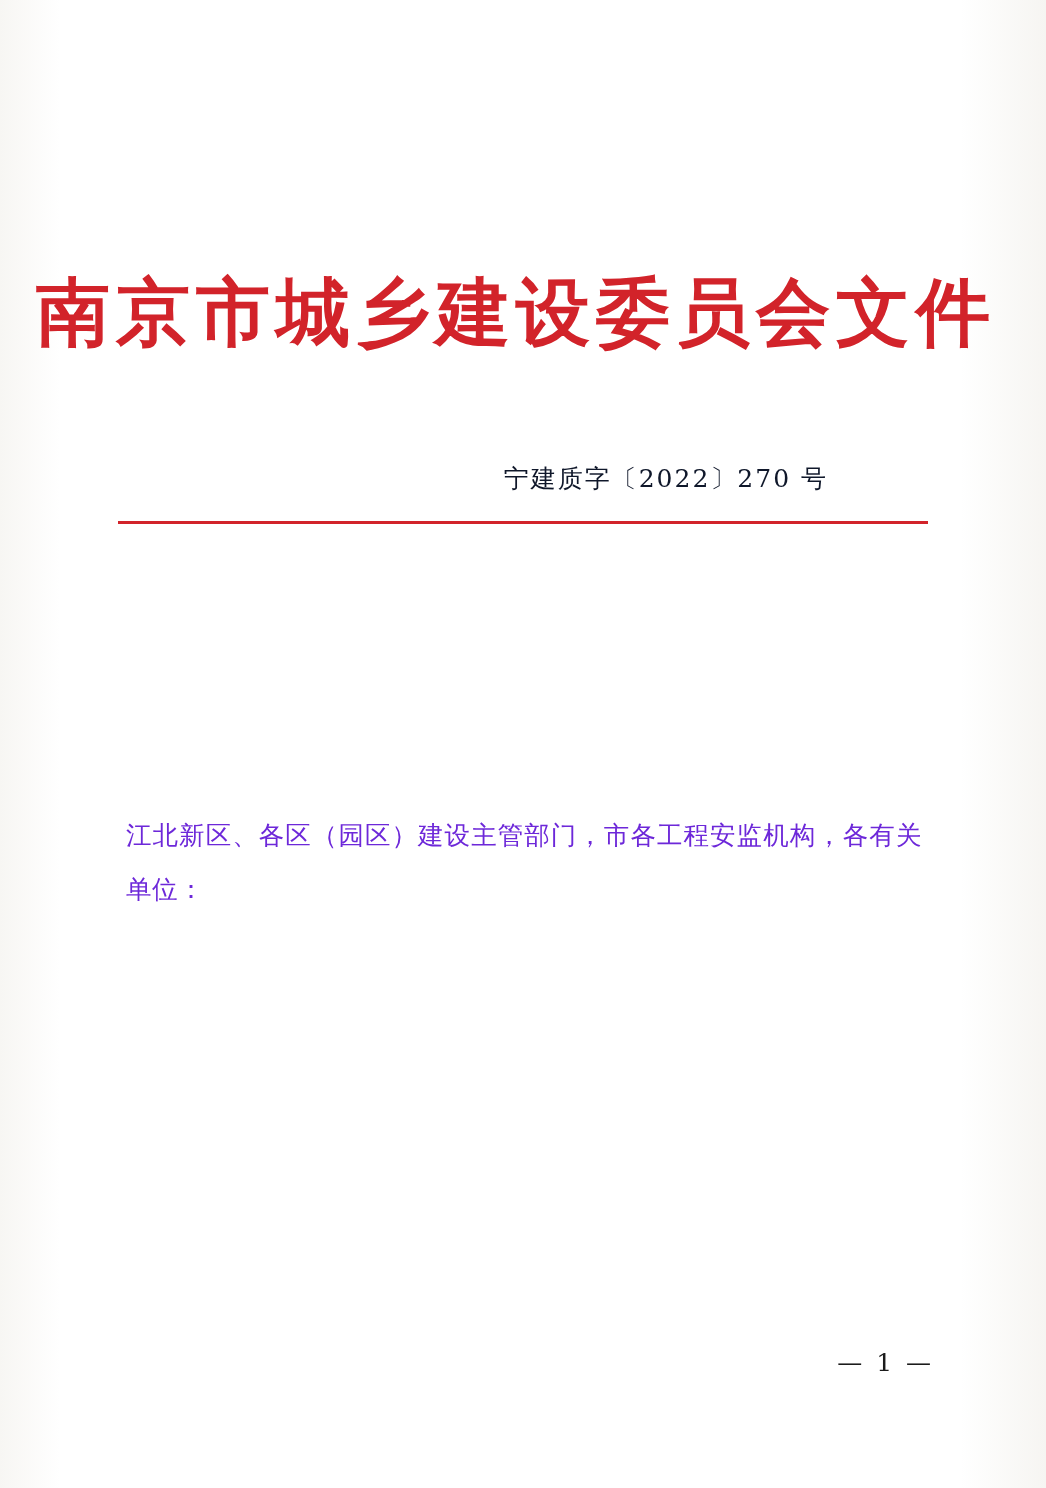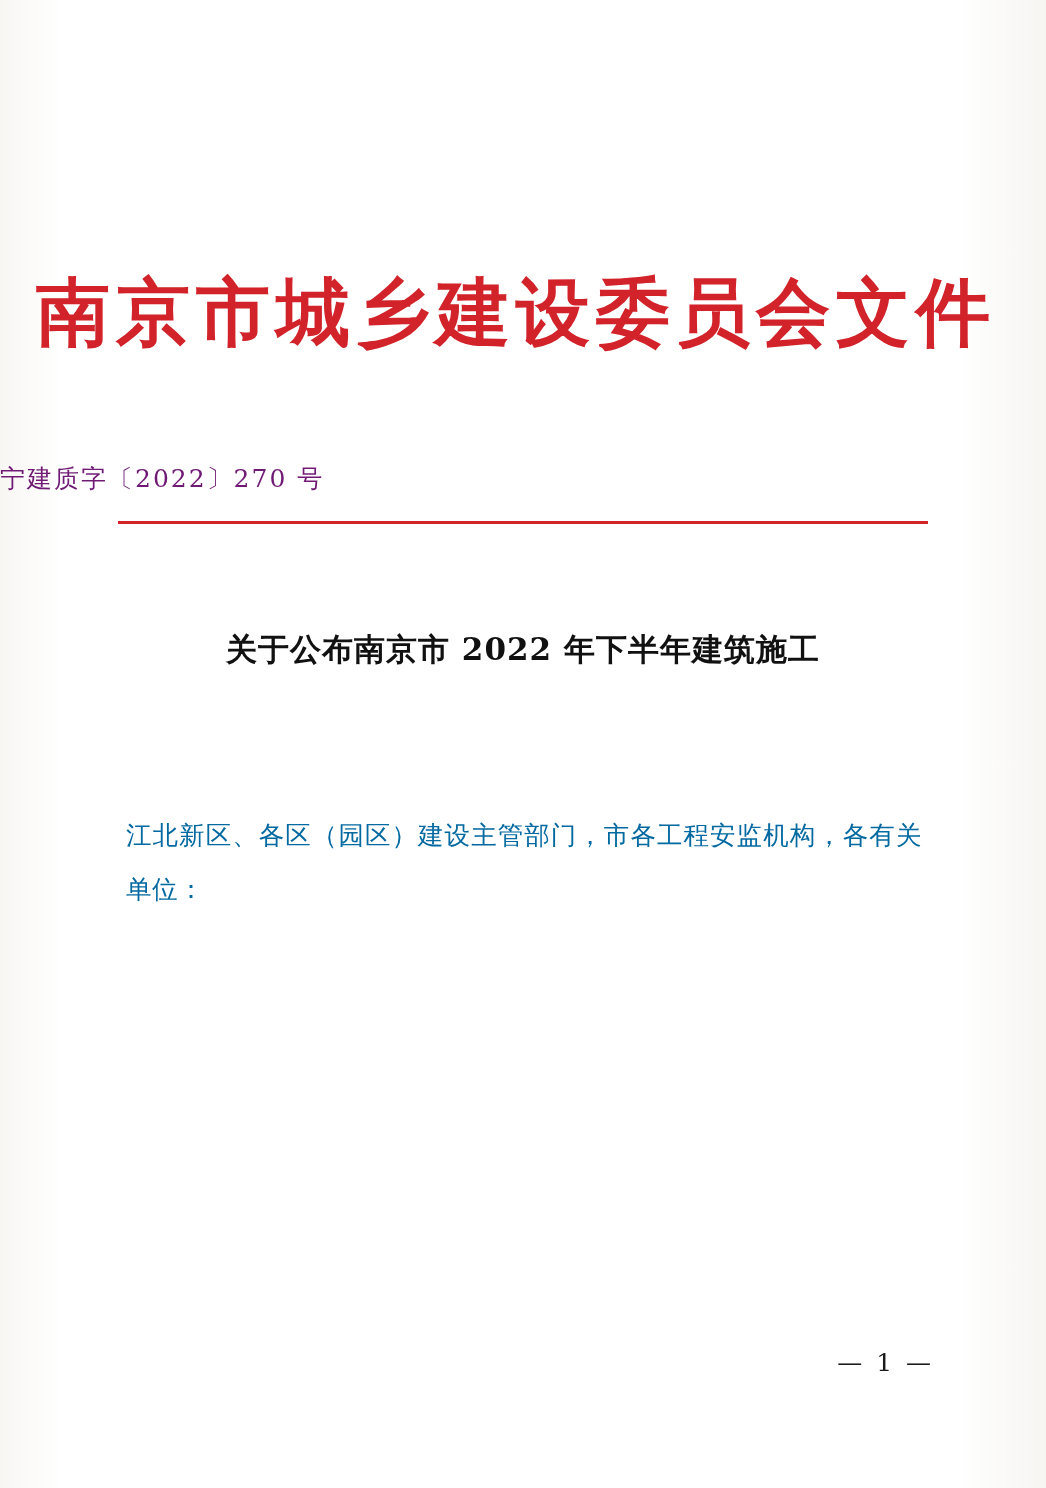--- a/index.html
+++ b/index.html
@@ -44,23 +44,23 @@
     letter-spacing: 6px;
     line-height: 1.1;
     white-space: nowrap;
     margin-left: 36px;
   }
   .doc-number {
     position: absolute;
     top: 462px;
     left: 0;
     width: 828px;
-    text-align: left;
+    text-align: right;
     font-size: 25px;
-    color: #701a75;
+    color: #0f172a;
     letter-spacing: 2px;
     font-family: "DejaVu Serif", serif;
   }
   .red-rule {
     position: absolute;
     top: 521px;
     left: 118px;
     width: 810px;
     height: 3px;
     background: #d2232a;
@@ -80,21 +80,21 @@
   }
   .title .line {
     display: block;
   }
   .body-text {
     position: absolute;
     top: 808px;
     left: 126px;
     width: 796px;
     font-size: 25.5px;
-    color: #0369a1;
+    color: #6d28d9;
     line-height: 2.12;
     letter-spacing: 0.6px;
     text-align: justify;
     font-family: "DejaVu Serif", serif;
   }
   .body-text p {
     margin: 0;
   }
   .body-text p.indent {
     text-indent: 2em;
@@ -121,21 +121,20 @@
 
   <div class="content">
 
     <div class="masthead">南京市城乡建设委员会文件</div>
 
     <div class="doc-number">宁建质字〔2022〕270 号</div>
 
     <div class="red-rule"></div>
 
     <div class="title">
-      <span class="line">关于公布南京市 2022 年下半年建筑施工</span>
     </div>
 
     <div class="body-text">
       <p>江北新区、各区（园区）建设主管部门，市各工程安监机构，各有关单位：</p>
     </div>
 
     <div class="page-number">— 1 —</div>
 
   </div>
 </div>

